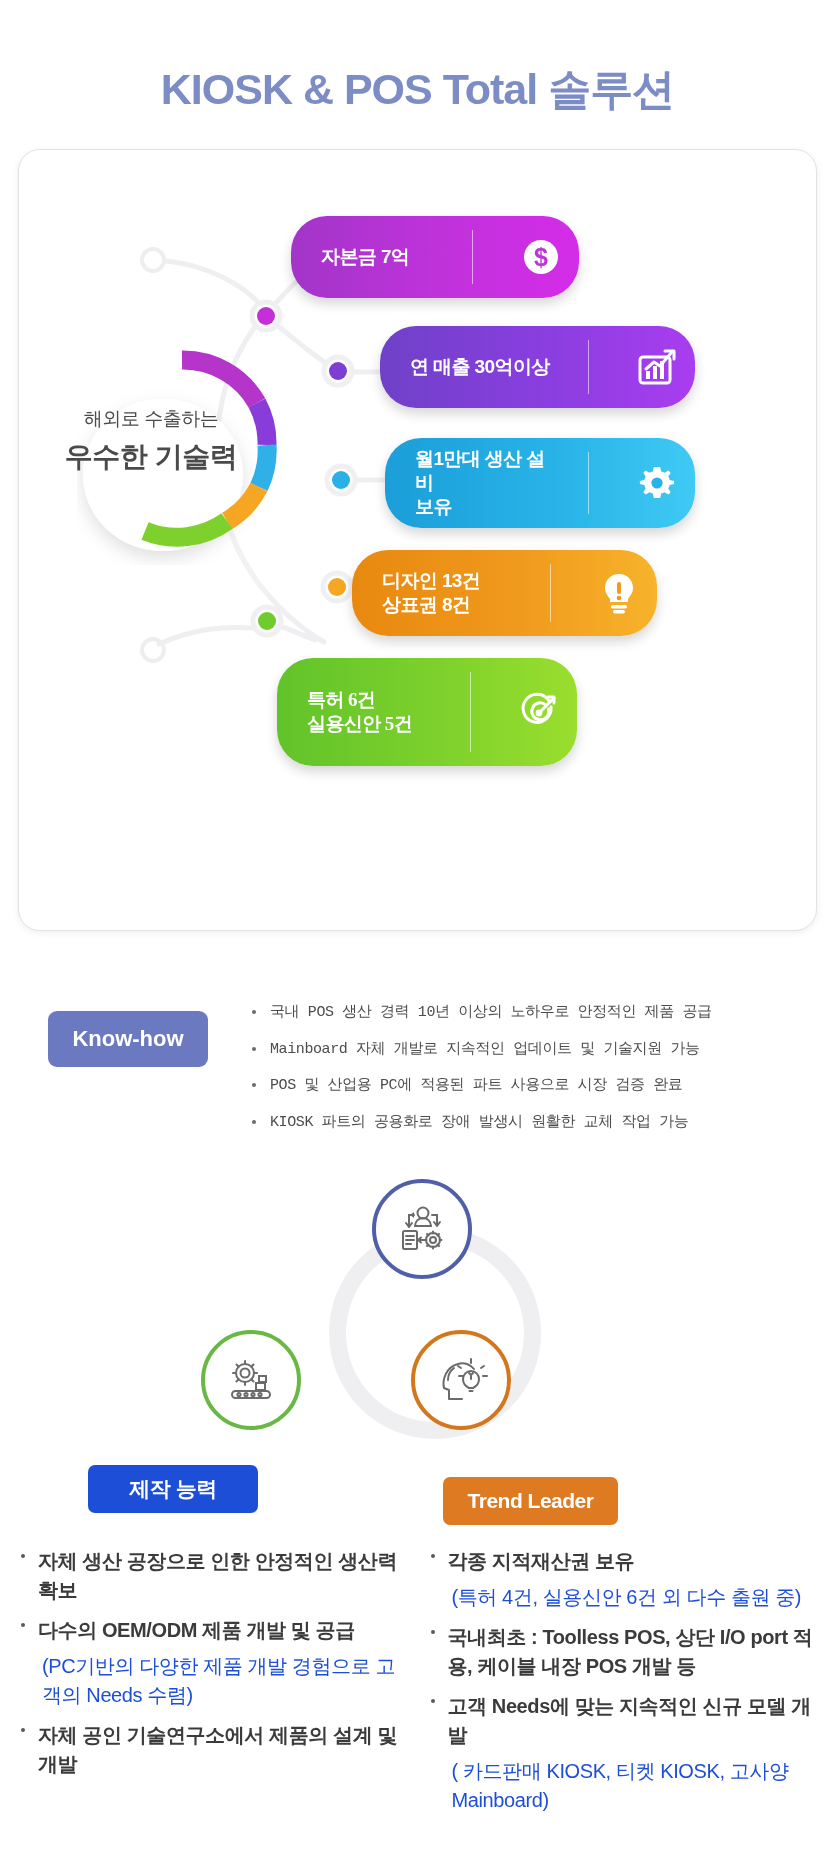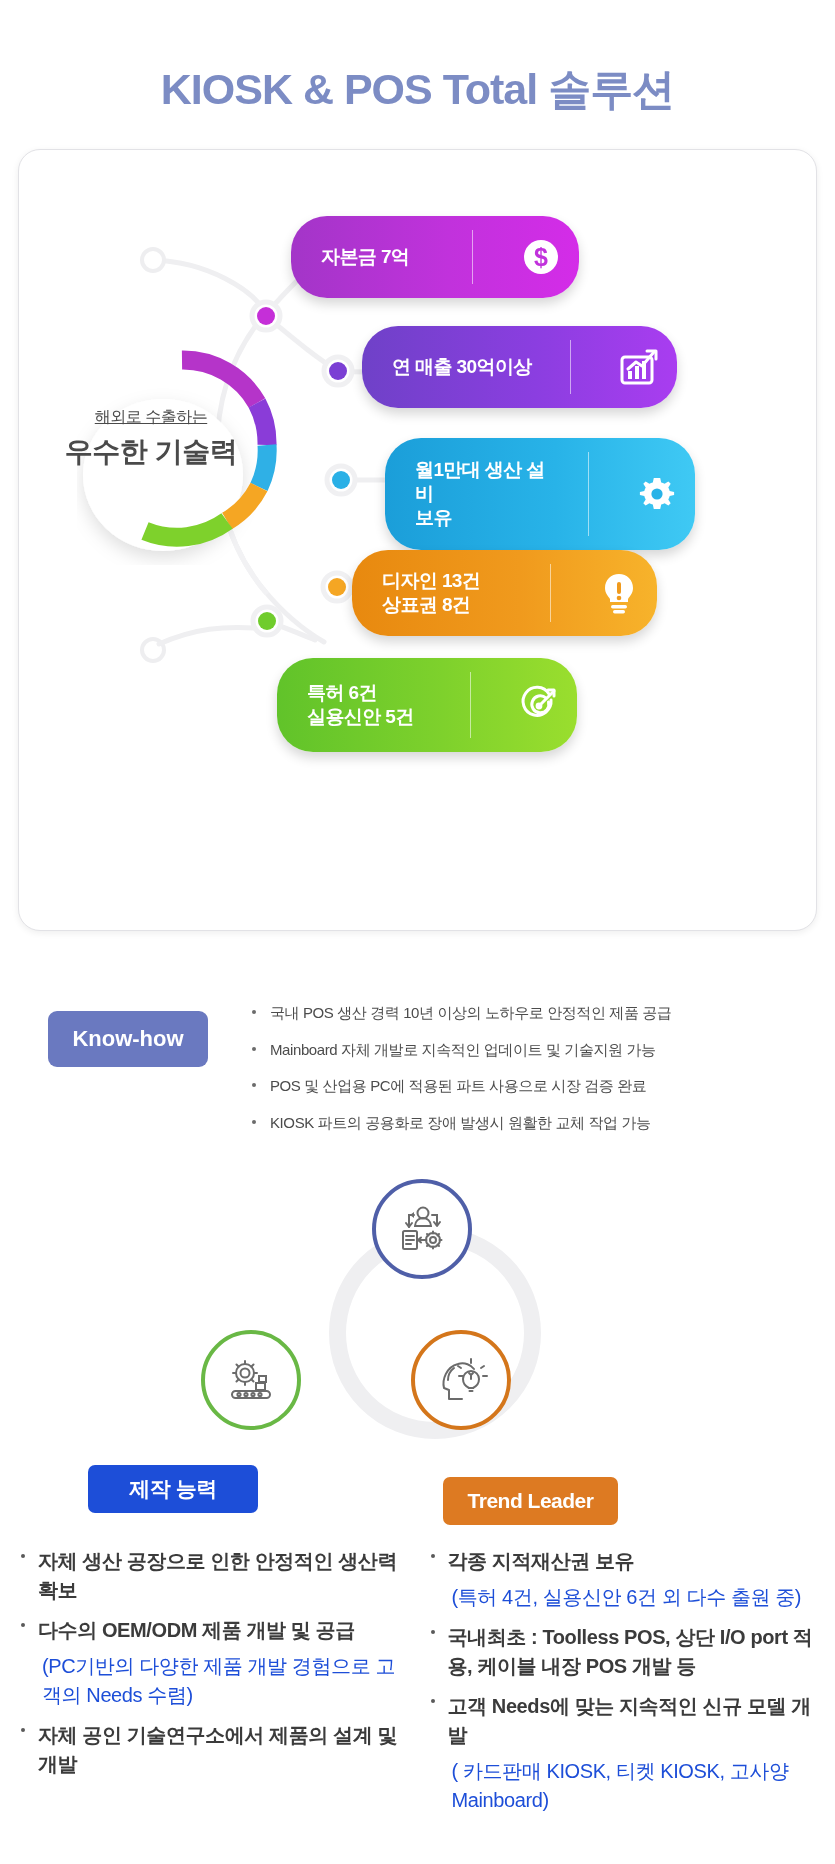--- a/index.html
+++ b/index.html
@@ -39,21 +39,21 @@
 
   
   .connectors{position:absolute;left:0;top:0;width:799px;height:778px;}
 
   
   .donut-wrap{position:absolute;left:58px;top:175px;width:210px;height:240px;}
   .donut-label{
     position:absolute;left:22px;top:255px;width:220px;text-align:center;
     line-height:1.5;color:#4a4a4a;
   }
-  .donut-label .l1{display:block;font-size:16px;font-weight:400;letter-spacing:-.5px;text-decoration:underline;}
+  .donut-label .l1{display:block;font-size:19px;font-weight:400;letter-spacing:-.5px;}
   .donut-label .l2{display:block;font-size:28px;font-weight:700;letter-spacing:-.5px;margin-top:2px;}
 
   
   .pill{
     position:absolute;
     display:flex;align-items:center;
     border-radius:36px;
     color:#fff;
     box-shadow:0 6px 12px rgba(0,0,0,.16);
     gap:30px;
@@ -68,39 +68,39 @@
     white-space:pre-line;
   }
   .pill .pdiv{width:1px;align-self:stretch;margin:14px 0;background:rgba(255,255,255,.55);}
   .pill .picon{
     width:76px;display:flex;align-items:center;justify-content:center;
   }
   .pill .picon svg{display:block;}
 
   .pill-1{left:272px;top:66px;width:288px;height:82px;
     background:linear-gradient(90deg,#a335c8 0%,#c132dc 55%,#d42ce8 100%);}
-  .pill-2{left:343px;top:176px;width:315px;height:82px;
+  .pill-2{left:361px;top:176px;width:315px;height:82px;
     background:linear-gradient(90deg,#6f41c8 0%,#8b3ee0 55%,#a93df0 100%);}
-  .pill-3{left:366px;top:288px;width:310px;height:112px;
+  .pill-3{left:366px;top:288px;width:310px;height:90px;
     background:linear-gradient(90deg,#1b9ed9 0%,#28b3e8 55%,#3fc9f4 100%);align-items:center;}
   .pill-4{left:333px;top:400px;width:305px;height:86px;
     background:linear-gradient(90deg,#e8890f 0%,#f09a1d 55%,#f7b32b 100%);}
-  .pill-5{left:258px;top:508px;width:300px;height:94px;
-    background:linear-gradient(90deg,#61c32a 0%,#7ed12c 55%,#9ade2e 100%);}
+  .pill-5{left:258px;top:508px;width:300px;height:108px;
+    background:linear-gradient(90deg,#61c32a 0%,#7ed12c 55%,#9ade2e 100%);font-family:Liberation Serif, serif;}
 
   
   .kh{position:relative;margin-top:66px;padding:0 22px;display:flex;align-items:flex-start;}
   .kh-badge{
     width:160px;height:56px;flex:0 0 160px;
     background:#6a79c0;border-radius:9px;
     color:#fff;font-size:22px;font-weight:700;
     display:flex;align-items:center;justify-content:center;
     margin-top:14px;margin-left:26px;
   }
-  .kh-list{margin-left:42px;padding-top:6px;}
+  .kh-list{margin-left:42px;padding-top:6px;font-family:Liberation Mono, monospace;}
   .kh-list li{
     list-style:none;position:relative;
     font-size:15px;color:#4c4c4c;letter-spacing:-.4px;
     margin-bottom:17px;padding-left:20px;line-height:1.3;
   }
   .kh-list li:before{
     content:"";position:absolute;left:2px;top:7px;
     width:4px;height:4px;border-radius:50%;background:#6b6b6b;
   }
   ul{margin:0;padding:0;}

